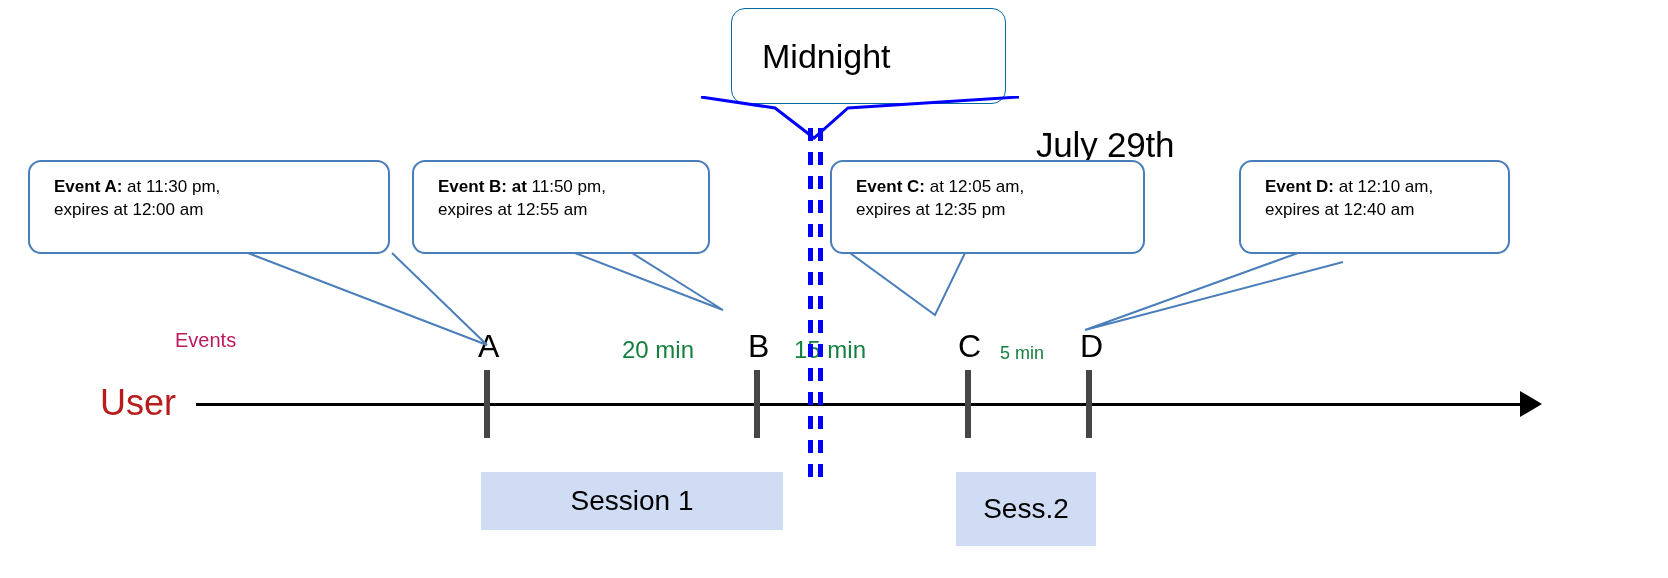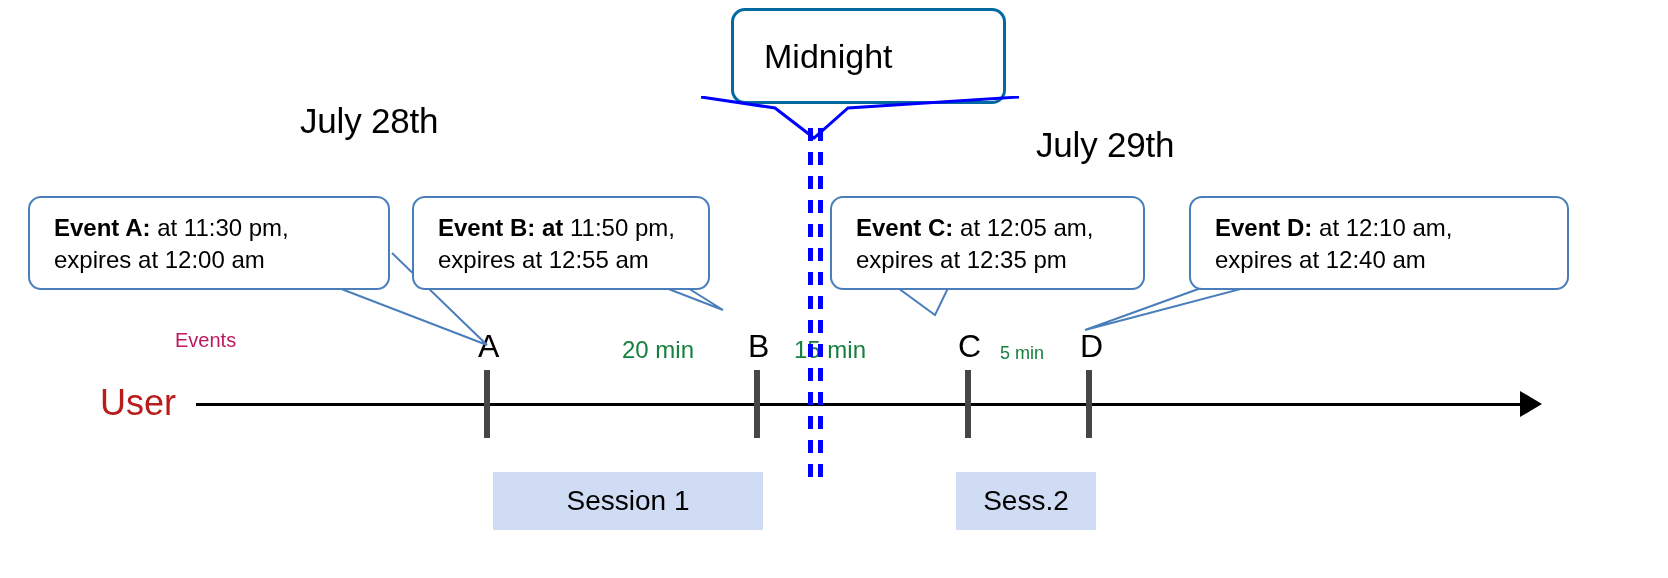--- a/index.html
+++ b/index.html
@@ -29,21 +29,21 @@
     letter-spacing: -0.2px;
   }
 
   
   .midnight-callout {
     position: absolute;
     left: 731px;
     top: 8px;
     width: 275px;
     height: 96px;
-    border: 3px solid #0369a1;
+    border: 1px solid #0369a1;
     border-radius: 14px;
     background: #ffffff;
     box-sizing: border-box;
     display: flex;
     align-items: center;
     z-index: 6;
   }
   .midnight-callout .mtext {
     font-size: 34px;
     padding-left: 30px;
@@ -61,26 +61,25 @@
   }
 
   
   .event-callout {
     position: absolute;
     border: 2px solid #4a7ebb;
     border-radius: 13px;
     background: #ffffff;
     box-sizing: border-box;
     padding: 14px 0 0 24px;
-    font-size: 24px;
+    font-size: 17px;
     line-height: 1.33;
     color: #000;
     z-index: 5;
     white-space: nowrap;
-    margin-top: 36px;
   }
   .event-callout b { font-weight: bold; }
   .event-line { display: block; }
 
   
   .leaders {
     position: absolute;
     left: 0; top: 0;
     width: 1668px; height: 578px;
     z-index: 4;
@@ -178,21 +177,20 @@
 
 <div id="stage">
 
   <div class="midnight-callout">
     <span class="mtext">Midnight</span>
   </div>
   <svg class="midnight-tail" viewBox="0 0 320 46">
     <polyline points="1,1 75,12 114,42 148,12 319,1" fill="none" stroke="#0000ff" stroke-width="3"></polyline>
   </svg>
 
-  <div class="date-label" style="left:300px; top:103px;">July 28th</div>
   <div class="date-label" style="left:1036px; top:103px;margin-top:24px;">July 29th</div>
 
   <svg class="leaders" viewBox="0 0 1668 578">
 
     <polyline points="248,253 487,345 392,253" fill="none" stroke="#4a7ebb" stroke-width="2"></polyline>
 
     <polyline points="575,253 723,310 632,253" fill="none" stroke="#4a7ebb" stroke-width="2"></polyline>
 
     <polyline points="850,253 935,315 965,253" fill="none" stroke="#4a7ebb" stroke-width="2"></polyline>
 
@@ -207,21 +205,21 @@
   <div class="event-callout" style="left:412px; top:160px; width:298px; height:94px;">
     <span class="event-line"><b>Event B: at</b><span> 11:50 pm,</span></span>
     <span class="event-line">expires at 12:55 am</span>
   </div>
 
   <div class="event-callout" style="left:830px; top:160px; width:315px; height:94px;">
     <span class="event-line"><b>Event C:</b><span> at 12:05 am,</span></span>
     <span class="event-line">expires at 12:35 pm</span>
   </div>
 
-  <div class="event-callout" style="left:1189px; top:160px; width:380px; height:94px;">
+  <div class="event-callout" style="left:1239px; top:160px; width:271px; height:94px;">
     <span class="event-line"><b>Event D:</b><span>  at 12:10 am,</span></span>
     <span class="event-line">expires at 12:40 am</span>
   </div>
 
   <div class="events-label">Events</div>
   <div class="user-label">User</div>
   <div class="axis-line"></div>
   <div class="axis-arrow"></div>
 
   <div class="tick" style="left:484px;"></div>
@@ -234,20 +232,20 @@
   <div class="tick-label" style="left:958px;">C</div>
   <div class="tick-label" style="left:1080px;">D</div>
 
   <div class="interval-label" style="left:622px;">20 min</div>
   <div class="interval-label" style="left:794px;">15 min</div>
   <div class="interval-label" style="left:1000px; font-size:18px; top:344px;">5 min</div>
 
   <div class="midnight-line" style="left:808px;"></div>
   <div class="midnight-line" style="left:818px;"></div>
 
-  <div class="session-box" style="left:481px; top:472px; width:270px; height:58px;margin-left:12px;">
+  <div class="session-box" style="left:481px; top:472px; width:302px; height:58px;">
     <span>Session 1</span>
   </div>
-  <div class="session-box" style="left:956px; top:472px; width:140px; height:58px;">
+  <div class="session-box" style="left:956px; top:472px; width:140px; height:74px;">
     <span>Sess.2</span>
   </div>
 
 </div>
 
 </body></html>

